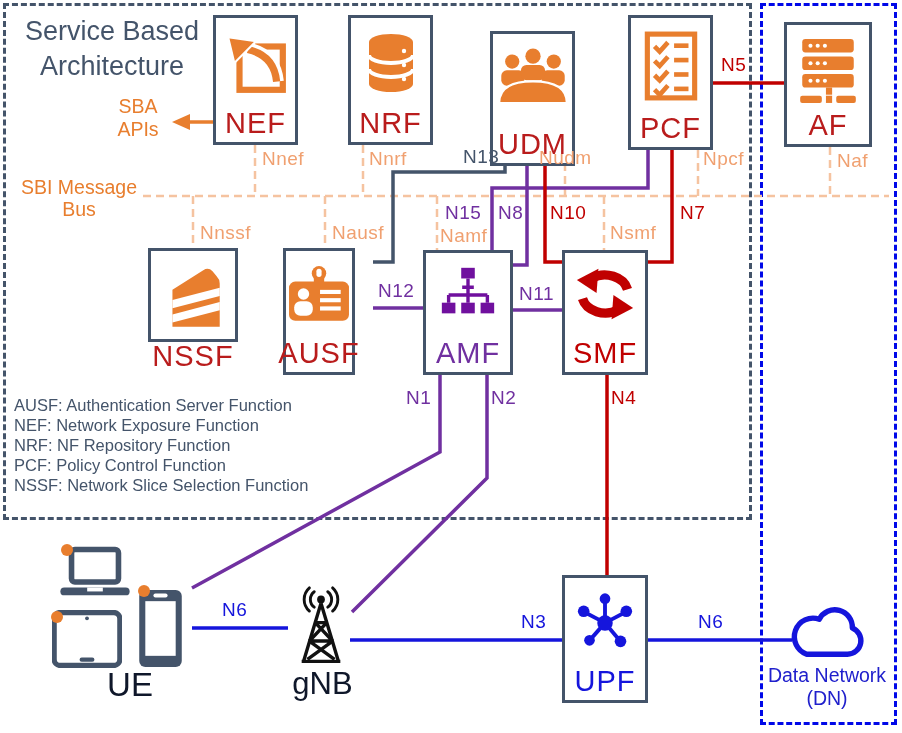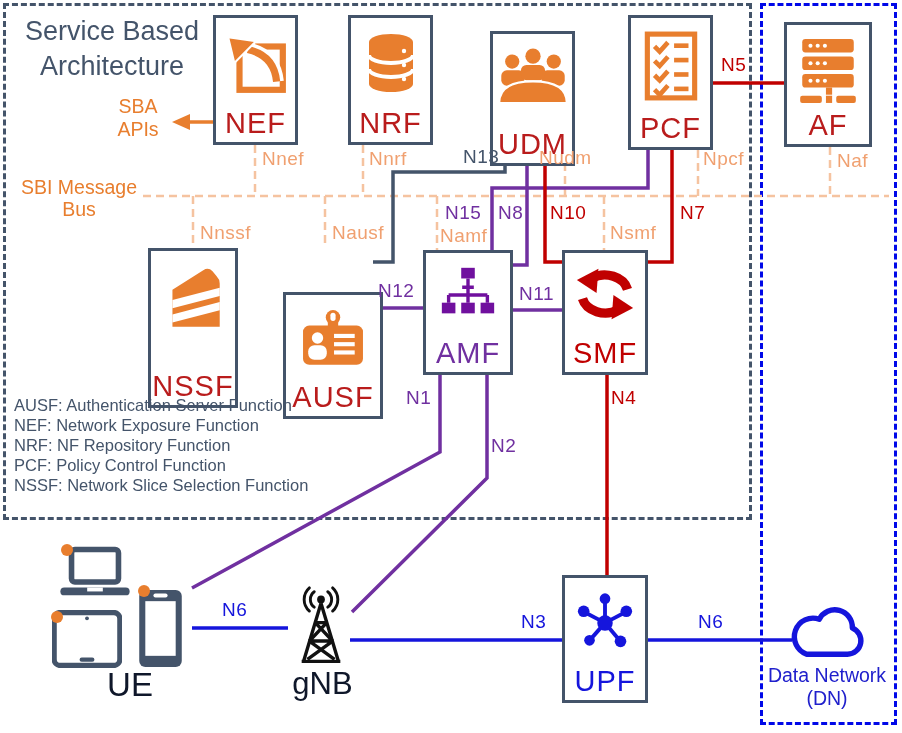--- a/index.html
+++ b/index.html
@@ -13,22 +13,22 @@
   .node{position:absolute;background:#fff;border:3px solid #44546A;box-sizing:border-box;
         display:flex;flex-direction:column;align-items:center;justify-content:space-between;
         padding:12px 4px 4px;z-index:3;}
   .node .nlabel{font-size:29px;letter-spacing:1px;line-height:1.05;}
   .lab-coral{color:#b91c1c;} .lab-purple{color:#7030A0;} .lab-red{color:#C00000;} .lab-blue{color:#1515DC;}
   #nef{left:213px;top:15px;width:85px;height:130px;}
   #nrf{left:348px;top:15px;width:85px;height:130px;}
   #udm{left:490px;top:31px;width:85px;height:135px;}
   #pcf{left:628px;top:15px;width:85px;height:135px;}
   #af{left:784px;top:22px;width:88px;height:125px;}
-  #nssf{left:148px;top:248px;width:90px;height:160px;}
-  #ausf{left:283px;top:248px;width:100px;height:127px;margin-top:44px;}
+  #nssf{left:148px;top:248px;width:90px;height:94px;}
+  #ausf{left:283px;top:248px;width:72px;height:127px;}
   #amf{left:423px;top:250px;width:90px;height:125px;}
   #smf{left:562px;top:250px;width:86px;height:125px;}
   #upf{left:562px;top:575px;width:86px;height:128px;}
   .title{position:absolute;left:14px;top:14px;width:196px;text-align:center;
          font-size:27px;color:#44546A;line-height:1.3;z-index:4;}
   .sba-apis{position:absolute;left:106px;top:95px;width:64px;text-align:center;
             font-size:19.5px;color:#E87E2E;line-height:1.2;z-index:4;}
   .sbi-bus{position:absolute;left:18px;top:176px;width:122px;text-align:center;
            font-size:19.5px;color:#E87E2E;line-height:1.15;z-index:4;}
   .legend{position:absolute;left:14px;top:395px;z-index:4;color:#44546A;
@@ -311,19 +311,19 @@
   <span class="lbl c-lcoral" style="left:332px;top:222px;">Nausf</span>
   <span class="lbl c-purple" style="left:445px;top:202px;">N15</span>
   <span class="lbl c-lcoral" style="left:440px;top:225px;">Namf</span>
   <span class="lbl c-purple" style="left:498px;top:202px;">N8</span>
   <span class="lbl c-red" style="left:550px;top:202px;">N10</span>
   <span class="lbl c-lcoral" style="left:610px;top:222px;">Nsmf</span>
   <span class="lbl c-red" style="left:680px;top:202px;">N7</span>
   <span class="lbl c-purple" style="left:378px;top:280px;">N12</span>
   <span class="lbl c-purple" style="left:519px;top:283px;">N11</span>
   <span class="lbl c-purple" style="left:406px;top:387px;">N1</span>
-  <span class="lbl c-purple" style="left:491px;top:387px;margin-top:48px;">N2</span>
+  <span class="lbl c-purple" style="left:491px;top:387px;">N2</span>
   <span class="lbl c-red" style="left:611px;top:387px;">N4</span>
   <span class="lbl c-blue" style="left:222px;top:599px;">N6</span>
   <span class="lbl c-blue" style="left:521px;top:611px;">N3</span>
   <span class="lbl c-blue" style="left:698px;top:611px;">N6</span>
 
 </div>
 
 </body></html>

